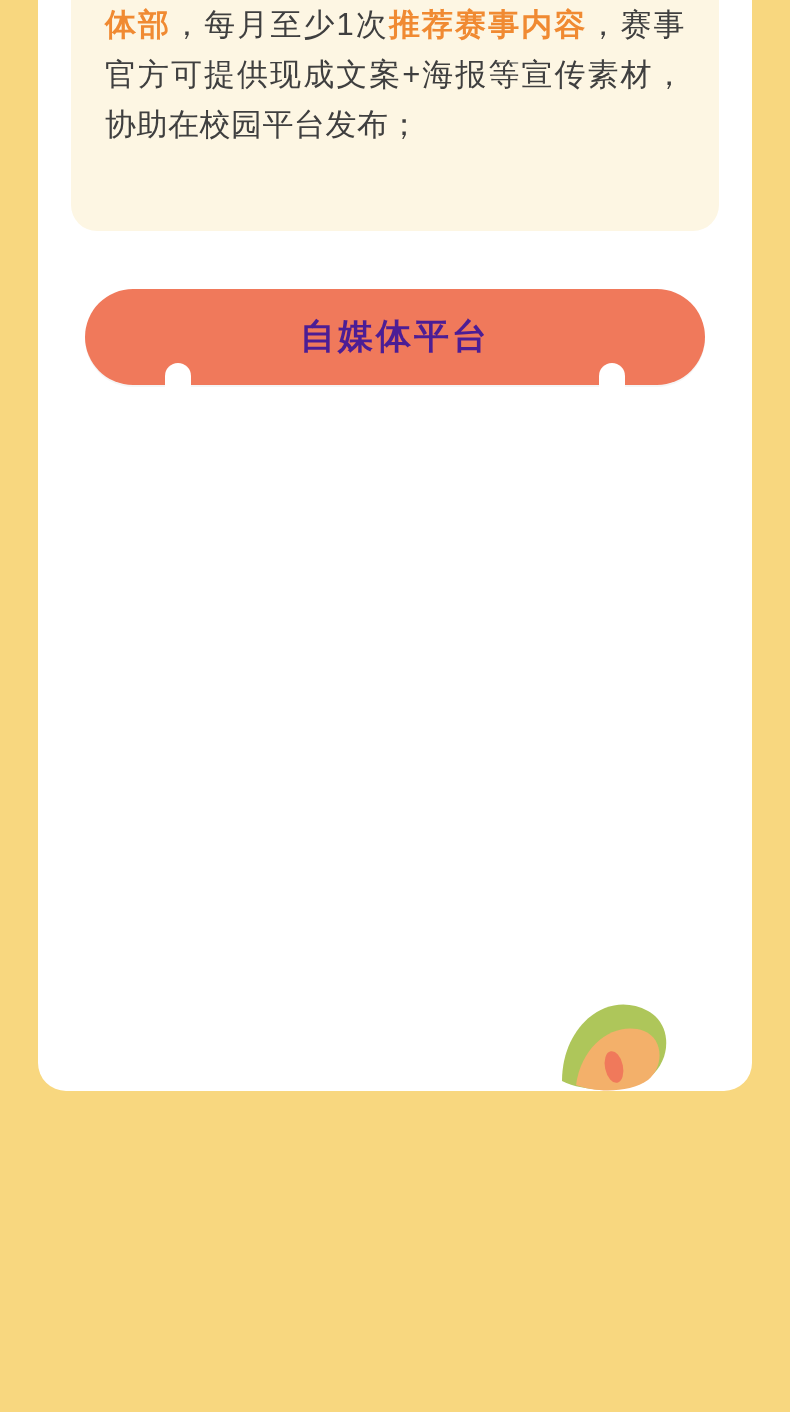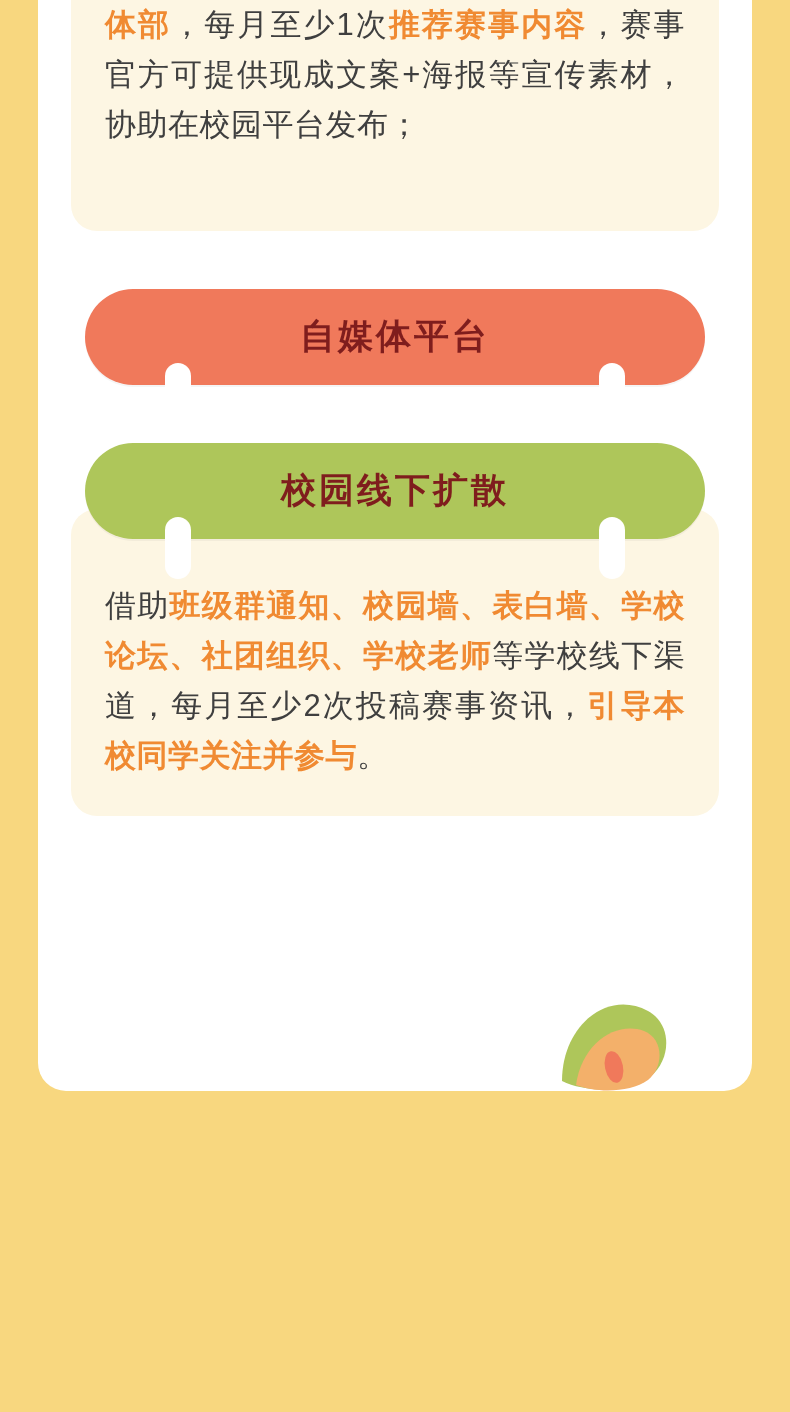--- a/index.html
+++ b/index.html
@@ -66,21 +66,21 @@
     position: relative;
   }
   .pill {
     position: relative;
     margin: 0 47px;
     height: 96px;
     border-radius: 48px;
     display: flex;
     align-items: center;
     justify-content: center;
-    color: #7f1d1d;
+    color: #4c1d95;
     font-size: 35px;
     font-weight: bold;
     letter-spacing: 3px;
     z-index: 3;
     box-shadow: 0 2px 0 rgba(0,0,0,0.04);
   }
   .pill.orange { background: #f0795b; }
   .pill.green  { background: #aec65a; }
 
   .legs {
@@ -148,34 +148,20 @@
     <div class="section">
       <div class="pill orange">
         <span>自媒体平台</span>
       </div>
       <div class="legs">
         <div class="leg left"></div>
         <div class="leg right"></div>
       </div>
     </div>
 
-    <div class="section">
-      <div class="pill green">
-        <span>校园线下扩散</span>
-      </div>
-      <div class="legs">
-        <div class="leg left"></div>
-        <div class="leg right"></div>
-      </div>
-      <div class="panel">
-        <div class="panel-body">
-          <span class="plain">借助</span><span class="or">班级群通知、校园墙、表白墙、学校论坛、社团组织、学校老师</span><span class="plain">等学校线下渠道，每月至少2次投稿赛事资讯，</span><span class="or">引导本校同学关注并参与</span><span class="plain">。</span>
-        </div>
-      </div>
-    </div>
 
   </div>
 
   <svg class="leaf" viewBox="0 0 150 110">
     <path d="M10 100 C 10 45, 55 8, 96 30 C 120 43, 120 78, 98 96 C 78 112, 34 112, 10 100 Z" fill="#aec65a"></path>
     <path d="M24 104 C 30 62, 64 40, 92 50 C 112 58, 112 86, 96 99 C 78 112, 44 112, 24 104 Z" fill="#f3b06a"></path>
     <ellipse cx="62" cy="86" rx="9" ry="16" fill="#f0795b" transform="rotate(-12 62 86)"></ellipse>
   </svg>
 </div>
 

